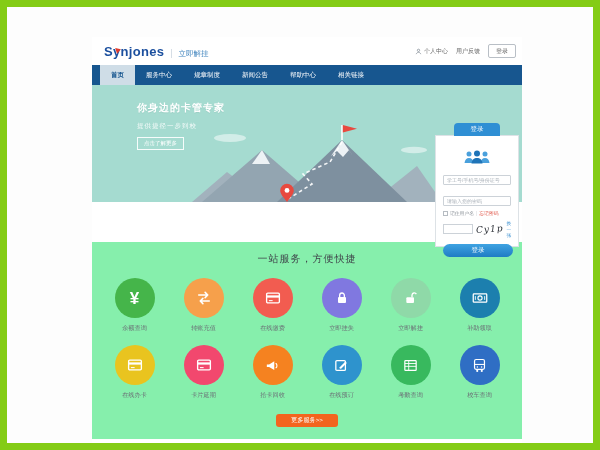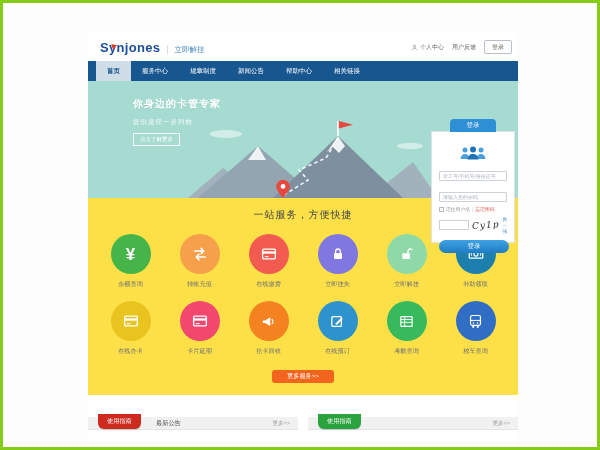--- a/index.html
+++ b/index.html
@@ -1,18 +1,18 @@
 <!DOCTYPE html>
 <html><head>
 <meta charset="utf-8">
 <style>
   * { margin:0; padding:0; box-sizing:border-box; }
   body { font-family:"Liberation Sans","DejaVu Sans",sans-serif; background:#fff; }
   .screen { width:600px; height:450px; position:relative; background:#fdfdfd;
-            border:3px solid #84cc16; overflow:hidden; }
+            border:7px solid #84cc16; overflow:hidden; }
   .site { position:absolute; left:85px; top:30px; width:430px; background:#fff; }
 
   
   .hdr { height:28px; display:flex; align-items:center; padding:0 6px 0 12px; background:#fff; }
   .logo-wrap { display:flex; align-items:baseline; position:relative; }
   .logo-text { font-size:13px; font-weight:bold; color:#1b4f9e; letter-spacing:.3px; position:relative; }
   .logo-text::after { content:""; position:absolute; left:12px; top:3px; width:0; height:0;
         border-left:5px solid #e03c2d; border-top:3px solid transparent; border-bottom:3px solid transparent;
         transform:rotate(-18deg); }
   .logo-divider { color:#c9d4de; font-size:9px; margin:0 6px; }
@@ -54,21 +54,21 @@
   .captcha-row { display:flex; align-items:center; gap:3px; margin-bottom:6px; }
   .captcha-input { width:30px; height:10px; border:1px solid #ccd2d8; font-size:5px; padding:0 2px; }
   .captcha-img { font-family:"DejaVu Serif",serif; font-style:italic; font-size:9px; color:#2b2f36;
                  transform:rotate(-4deg); cursor:pointer; letter-spacing:1px; }
   .captcha-refresh { font-size:4.8px; color:#3a8fd0; cursor:pointer; }
   .login-submit { width:70px; height:13px; margin:0 auto; border-radius:7px; border:none;
                   background:linear-gradient(#3fa3e2,#1f7cc4); color:#fff; font-size:6.5px;
                   display:flex; align-items:center; justify-content:center; cursor:pointer; }
 
   
-  .services { background:#fde047; padding:10px 0 10px; }
+  .services { background:#86efac; padding:10px 0 10px;margin-top:40px; }
   .sec-title { text-align:center; font-size:10px; color:#3f444a; letter-spacing:1px; }
   .svc-grid { display:grid; grid-template-columns:repeat(6,1fr); row-gap:12px; margin-top:12px; padding:0 8px; }
   .svc { display:flex; flex-direction:column; align-items:center; cursor:pointer; }
   .svc-circle { width:40px; height:40px; border-radius:50%; display:flex; align-items:center;
                 justify-content:center; }
   .svc-glyph { color:#fff; font-size:17px; font-weight:bold; line-height:1; }
   .svc-label { font-size:6.2px; color:#6b7076; margin-top:6px; }
   .more-btn { width:62px; height:13px; margin:14px auto 2px; background:#f3641e; border-radius:3px;
               color:#fff; font-size:6.2px; display:flex; align-items:center; justify-content:center;
               cursor:pointer; }

